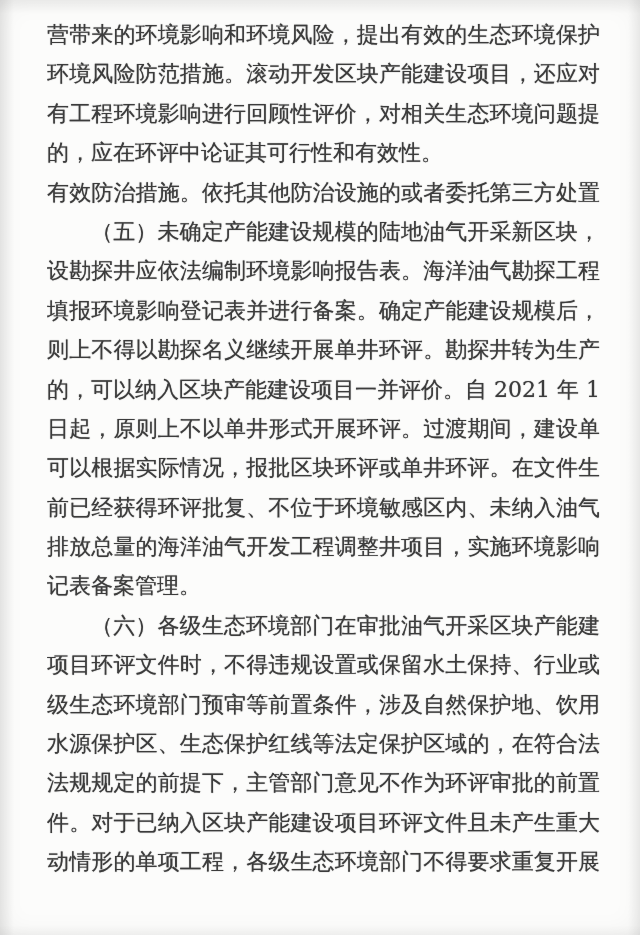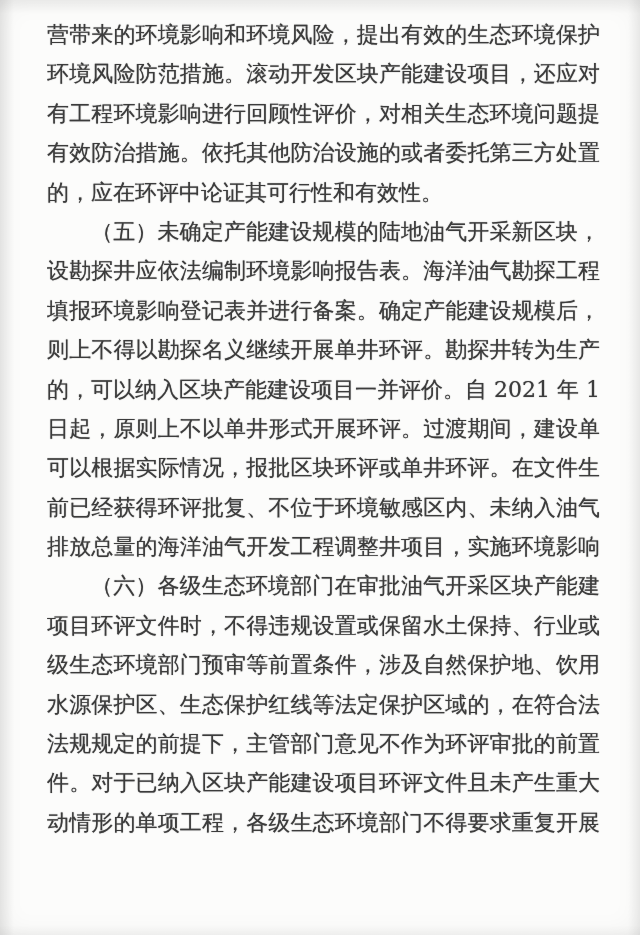--- a/index.html
+++ b/index.html
@@ -53,33 +53,34 @@
 </style>
 </head>
 <body>
 
 <div class="page">
   <div class="text-block">
       <div class="paragraph">
         <div class="line">营带来的环境影响和环境风险，提出有效的生态环境保护和</div>
         <div class="line">环境风险防范措施。滚动开发区块产能建设项目，还应对现</div>
         <div class="line">有工程环境影响进行回顾性评价，对相关生态环境问题提出</div>
+        <div class="line nofill">的，应在环评中论证其可行性和有效性。</div>
         <div class="line">有效防治措施。依托其他防治设施的或者委托第三方处置</div>
-        <div class="line nofill">的，应在环评中论证其可行性和有效性。</div>
       </div>
       <div class="paragraph">
         <div class="line indent">（五）未确定产能建设规模的陆地油气开采新区块，建</div>
         <div class="line">设勘探井应依法编制环境影响报告表。海洋油气勘探工程应</div>
         <div class="line">填报环境影响登记表并进行备案。确定产能建设规模后，原</div>
         <div class="line">则上不得以勘探名义继续开展单井环评。勘探井转为生产井</div>
         <div class="line">的，可以纳入区块产能建设项目一并评价。自 2021 年 1 月 1</div>
         <div class="line">日起，原则上不以单井形式开展环评。过渡期间，建设单位</div>
         <div class="line">可以根据实际情况，报批区块环评或单井环评。在文件生效</div>
         <div class="line">前已经获得环评批复、不位于环境敏感区内、未纳入油气开</div>
         <div class="line">排放总量的海洋油气开发工程调整井项目，实施环境影响登</div>
+        <div class="line nofill">记表备案管理。</div>
       </div>
       <div class="paragraph">
         <div class="line indent">（六）各级生态环境部门在审批油气开采区块产能建设</div>
         <div class="line">项目环评文件时，不得违规设置或保留水土保持、行业或下</div>
         <div class="line">级生态环境部门预审等前置条件，涉及自然保护地、饮用水</div>
         <div class="line">水源保护区、生态保护红线等法定保护区域的，在符合法律</div>
         <div class="line">法规规定的前提下，主管部门意见不作为环评审批的前置条</div>
         <div class="line">件。对于已纳入区块产能建设项目环评文件且未产生重大变</div>
         <div class="line">动情形的单项工程，各级生态环境部门不得要求重复开展建</div>
       </div>

